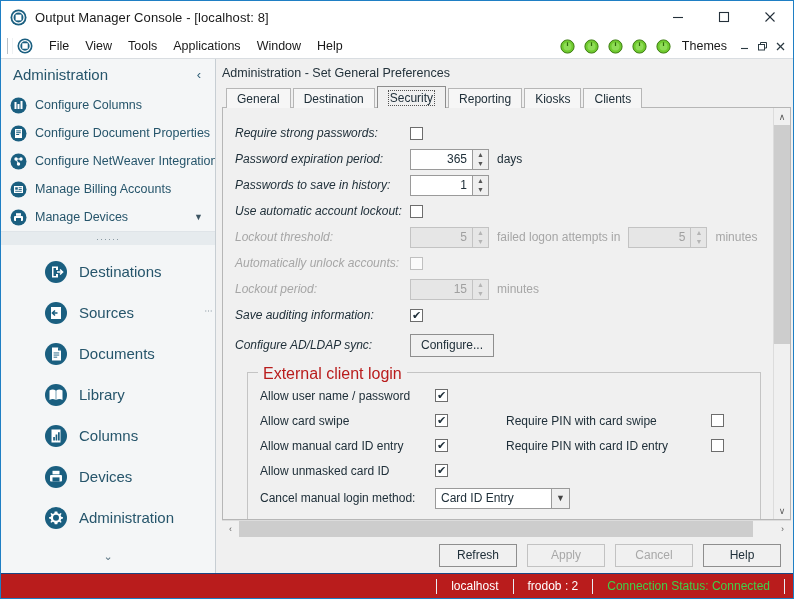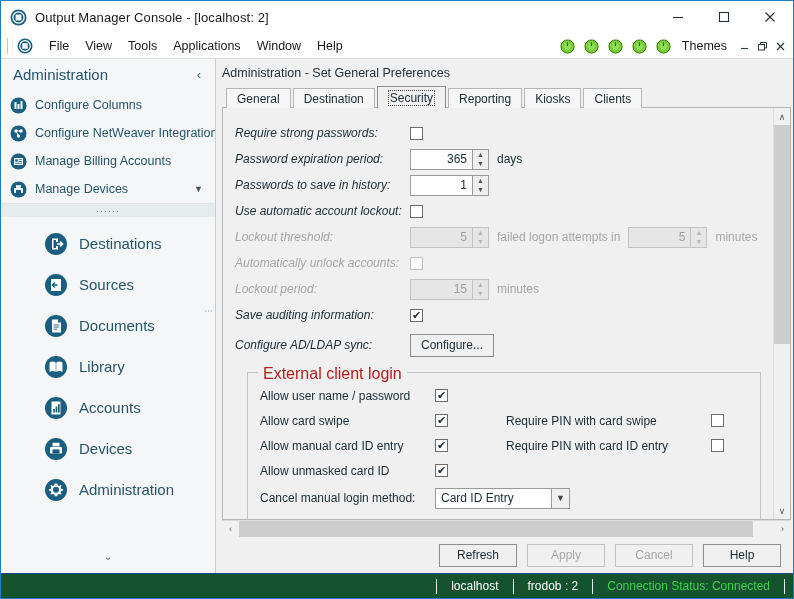--- a/index.html
+++ b/index.html
@@ -324,21 +324,21 @@
     flex: 0 0 36px;
     display:flex; align-items:center; justify-content:flex-end;
     gap: 10px;
     padding: 0 12px 0 0;
     background:#f0f0f0;
   }
 
   
   .statusbar {
     flex: 0 0 25px;
-    background: #14532d;
+    background: #b91c1c;
     display:flex; align-items:center; justify-content:flex-end;
     color:#ffffff; font-size: 12px;
     padding-right: 8px;
     border-top: 1px solid #1a4784;
   }
   .st-cell {
     padding: 0 14px;
     border-left: 1px solid #e8eef5;
     line-height: 15px;
     white-space: nowrap;
@@ -352,21 +352,21 @@
 <div id="app">
 
   <div class="titlebar">
     <span class="title-icon">
       <svg width="17" height="17" viewBox="0 0 17 17">
         <circle cx="8.5" cy="8.5" r="8" fill="#1a5f80"></circle>
         <circle cx="8.5" cy="8.5" r="5.6" fill="none" stroke="#ffffff" stroke-width="1.3"></circle>
         <rect x="5.6" y="5.6" width="5.8" height="5.8" fill="#ffffff"></rect>
       </svg>
     </span>
-    <span class="titlebar-text">Output Manager Console - [localhost: 2]</span>
+    <span class="titlebar-text">Output Manager Console - [localhost: 8]</span>
     <div class="win-controls">
       <div class="win-btn">
         <svg width="12" height="12" viewBox="0 0 12 12">
             <line x1="1" y1="6.5" x2="11" y2="6.5" stroke="#24303a" stroke-width="1.1"></line>
           </svg>
       </div>
       <div class="win-btn">
         <svg width="12" height="12" viewBox="0 0 12 12">
             <rect x="1.5" y="1.5" width="9" height="9" fill="none" stroke="#24303a" stroke-width="1.1"></rect>
           </svg>
@@ -470,20 +470,32 @@
                 <rect x="7.5" y="7" width="2" height="5" fill="#fff"></rect>
                 <rect x="10.5" y="4" width="2" height="8" fill="#fff"></rect>
               </svg>
           </span>
           <span class="lbl">Configure Columns</span>
         </div>
         <div class="sb-sub">
           <span class="ic">
             <svg width="17" height="17" viewBox="0 0 17 17">
                 <circle cx="8.5" cy="8.5" r="8" fill="#1a5f80"></circle>
+                <rect x="5" y="4" width="7" height="9" fill="#fff"></rect>
+                <rect x="6.2" y="5.4" width="4.6" height="1" fill="#1a5f80"></rect>
+                <rect x="6.2" y="7.2" width="4.6" height="1" fill="#1a5f80"></rect>
+                <rect x="6.2" y="9" width="3" height="1" fill="#1a5f80"></rect>
+              </svg>
+          </span>
+          <span class="lbl">Configure Document Properties</span>
+        </div>
+        <div class="sb-sub">
+          <span class="ic">
+            <svg width="17" height="17" viewBox="0 0 17 17">
+                <circle cx="8.5" cy="8.5" r="8" fill="#1a5f80"></circle>
                 <circle cx="6" cy="6" r="1.7" fill="#fff"></circle>
                 <circle cx="11" cy="6" r="1.7" fill="#fff"></circle>
                 <circle cx="8.5" cy="11" r="1.7" fill="#fff"></circle>
                 <line x1="6" y1="6" x2="11" y2="6" stroke="#fff" stroke-width="0.9"></line>
                 <line x1="6" y1="6" x2="8.5" y2="11" stroke="#fff" stroke-width="0.9"></line>
               </svg>
           </span>
           <span class="lbl">Configure NetWeaver Integration</span>
         </div>
         <div class="sb-sub">
@@ -562,21 +574,21 @@
         <div class="sb-main">
           <span class="ic">
             <svg width="24" height="24" viewBox="0 0 24 24">
                 <circle cx="12" cy="12" r="11" fill="#1a5f80"></circle>
                 <rect x="7.5" y="5.5" width="9" height="13" fill="#fff"></rect>
                 <rect x="9.2" y="13" width="1.7" height="3.5" fill="#1a5f80"></rect>
                 <rect x="11.6" y="10.5" width="1.7" height="6" fill="#1a5f80"></rect>
                 <rect x="14" y="8.2" width="1.7" height="8.3" fill="#1a5f80"></rect>
               </svg>
           </span>
-          <span class="lbl">Accounts</span>
+          <span class="lbl">Columns</span>
         </div>
         <div class="sb-main">
           <span class="ic">
             <svg width="24" height="24" viewBox="0 0 24 24">
                 <circle cx="12" cy="12" r="11" fill="#1a5f80"></circle>
                 <rect x="6" y="10" width="12" height="6.5" rx="1" fill="#fff"></rect>
                 <rect x="8.5" y="5.8" width="7" height="3.6" fill="#fff"></rect>
                 <rect x="8.5" y="12.4" width="7" height="4.1" fill="#1a5f80"></rect>
               </svg>
           </span>

